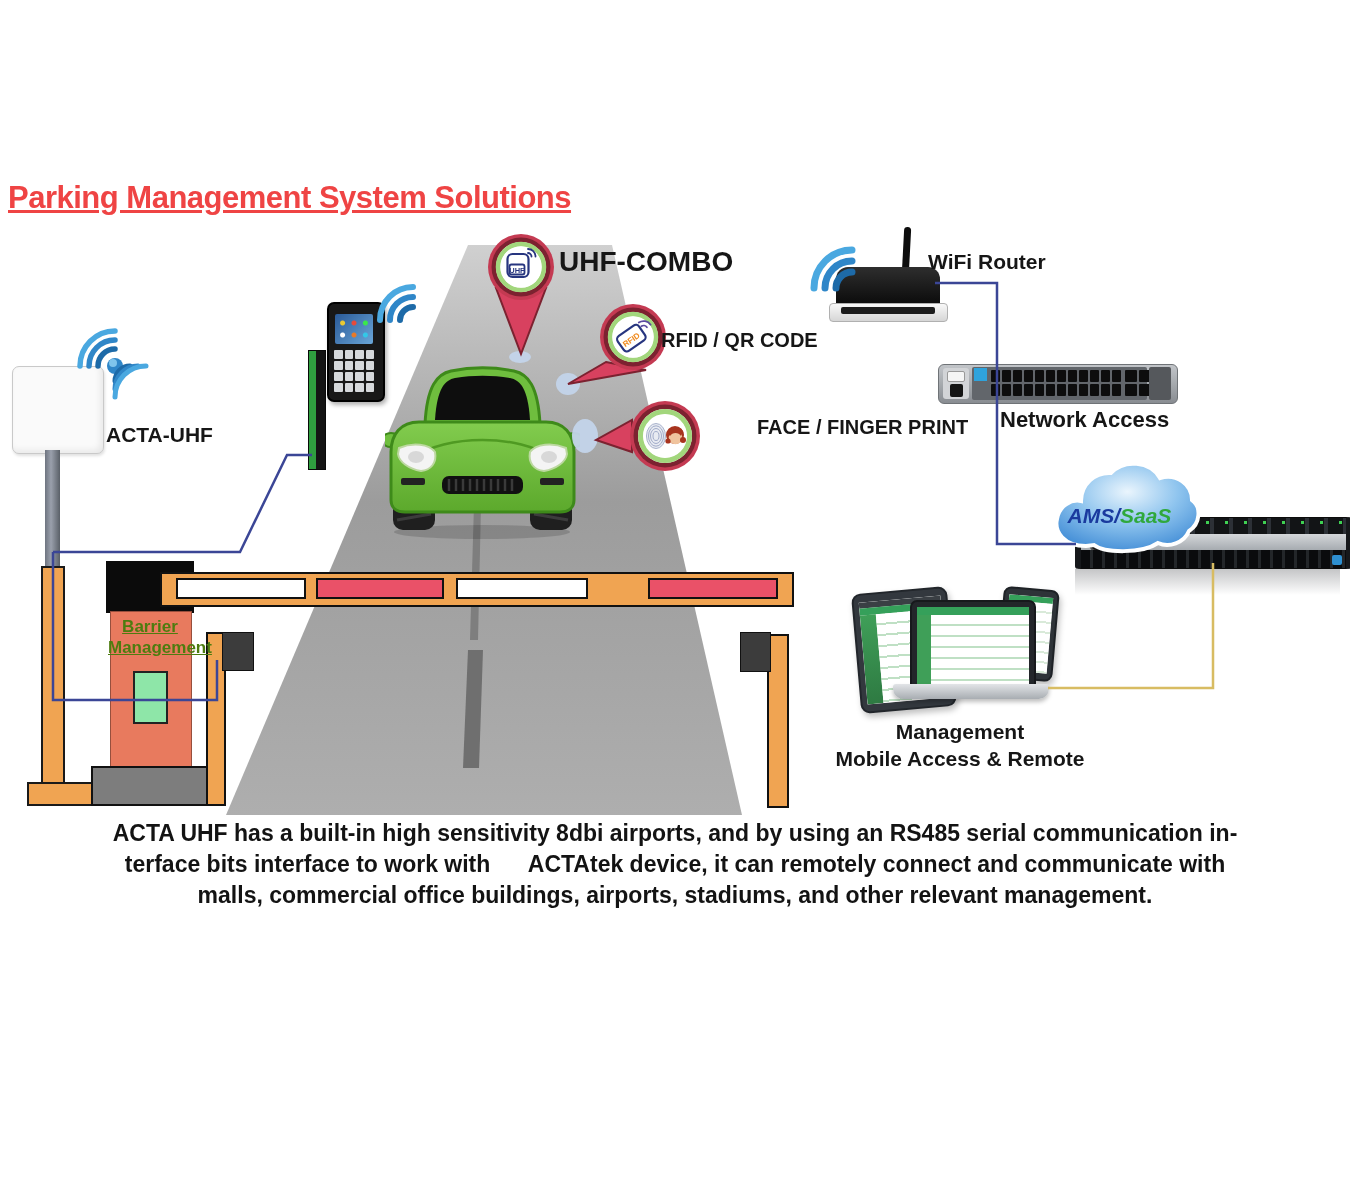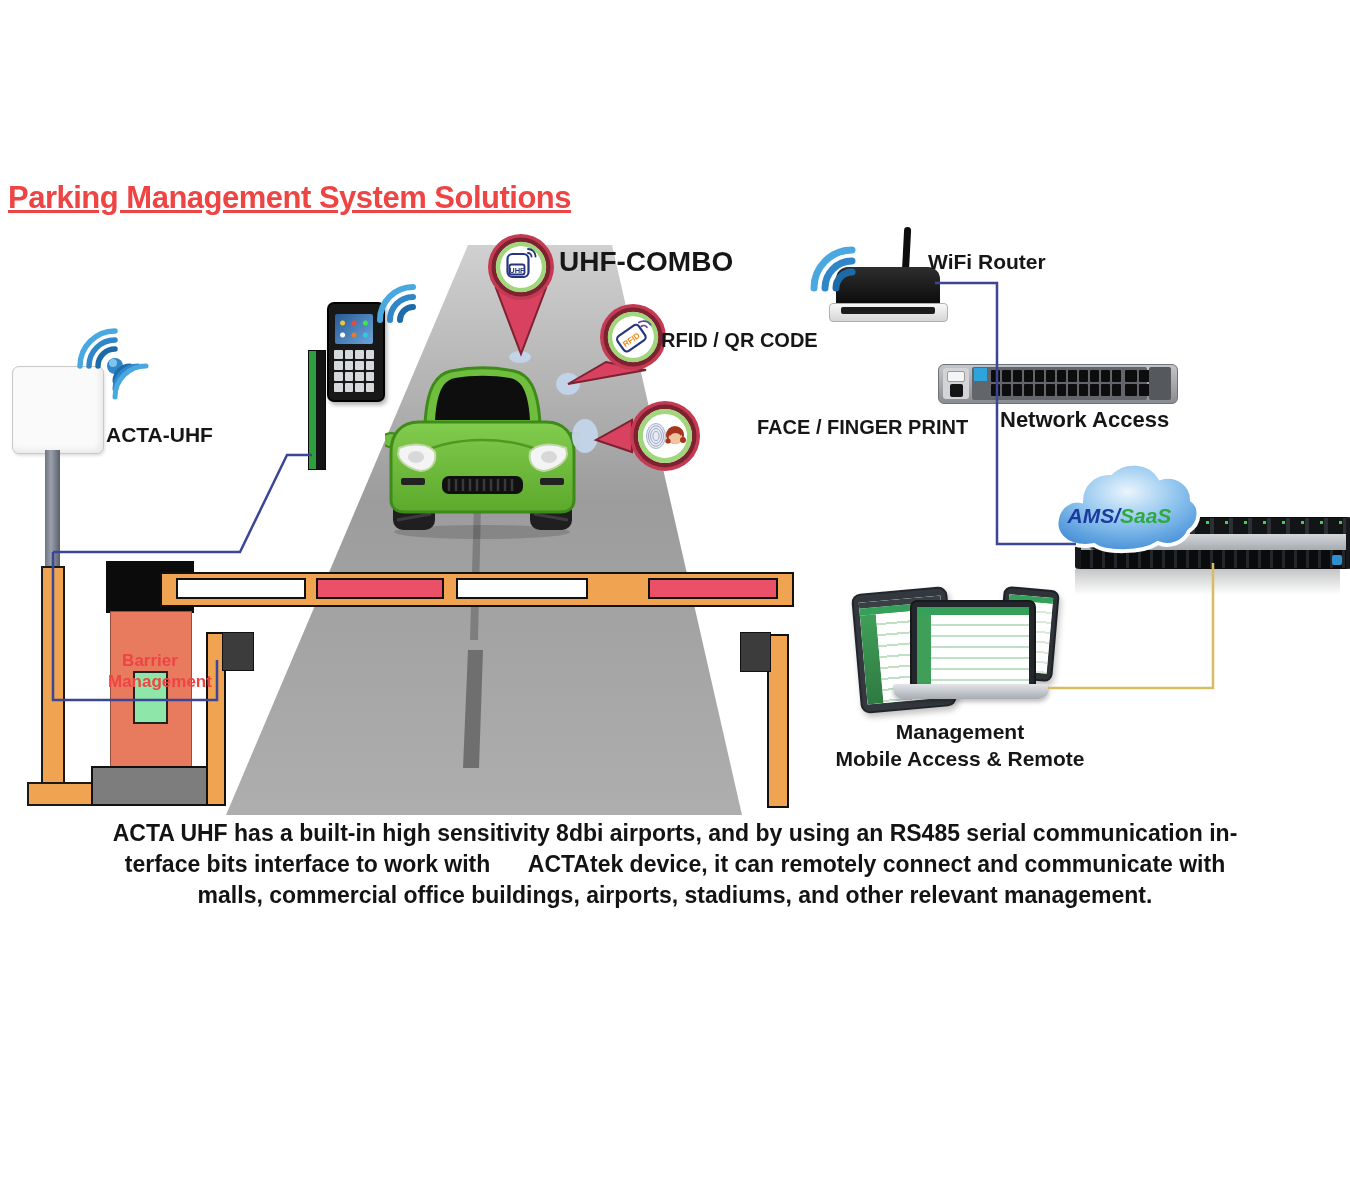--- a/index.html
+++ b/index.html
@@ -306,21 +306,21 @@
   </svg>
 
   <div class="title">Parking Management System Solutions</div>
 
 
   <div class="lbl" style="left:559px;top:246px;font-size:28px;">UHF-COMBO</div>
   <div class="lbl" style="left:661px;top:329px;font-size:20px;">RFID / QR CODE</div>
   <div class="lbl" style="left:709px;top:416px;font-size:20px;margin-left:48px;">FACE / FINGER PRINT</div>
   <div class="lbl" style="left:106px;top:423px;font-size:21px;">ACTA-UHF</div>
 
-  <div class="lbl" style="left:108px;top:650px;width:84px;text-align:center;font-size:17px;line-height:21px;color:#ef4444;white-space:normal;">
+  <div class="lbl" style="left:108px;top:616px;width:84px;text-align:center;font-size:17px;line-height:21px;color:#4d7c0f;white-space:normal;text-decoration:underline;">
     <div>Barrier</div>
     <div>Management</div>
   </div>
 
   <div class="lbl" style="left:928px;top:250px;font-size:21px;">WiFi Router</div>
   <div class="lbl" style="left:1000px;top:407px;font-size:22px;">Network Access</div>
 
   <div class="lbl" style="left:810px;top:718px;width:300px;text-align:center;font-size:21px;line-height:27px;white-space:normal;">
     <div>Management</div>
     <div>Mobile Access &amp; Remote</div>

